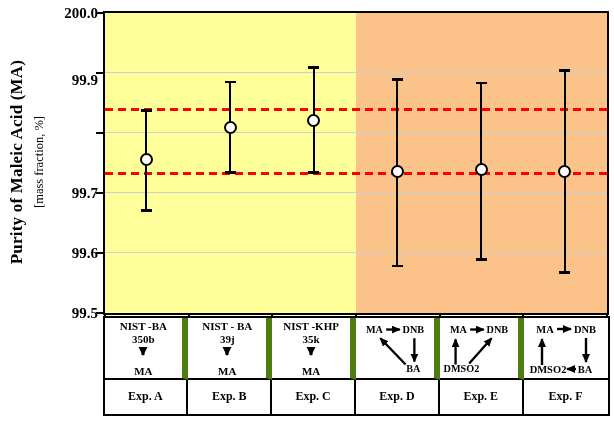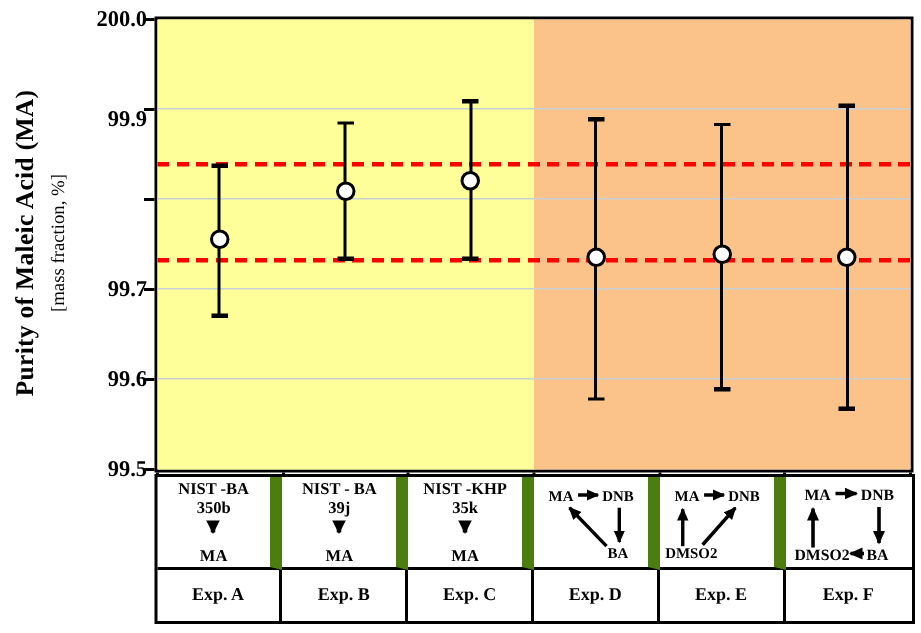--- a/index.html
+++ b/index.html
@@ -33,21 +33,21 @@
   .marker-circle{
     position:absolute;width:13px;height:13px;border-radius:50%;
     background:#fff;border:2px solid #000;box-sizing:border-box;
   }
   .xtable{
     position:absolute;left:102.5px;top:315.5px;width:507px;height:100px;
     box-sizing:border-box;border:2.5px solid #000;background:#fff;
     display:grid;grid-template-columns:repeat(6,1fr);grid-template-rows:62px 1fr;
   }
   .scheme-cell{
-    border-right:8px solid #4d7c0f;border-bottom:2px solid #000;
+    border-right:6px solid #4d7c0f;border-bottom:2px solid #000;
     display:flex;align-items:center;justify-content:center;overflow:hidden;
   }
   .scheme-cell.last,.label-cell.last{border-right:none;}
   .label-cell{
     border-right:2px solid #000;display:flex;align-items:center;justify-content:center;
     font-size:12px;font-weight:bold;
   }
   .scheme-linear{display:flex;flex-direction:column;align-items:center;line-height:13px;
     font-size:11px;font-weight:bold;padding-top:2px;}
   .scheme-linear svg{display:block;margin:1px 0;}

